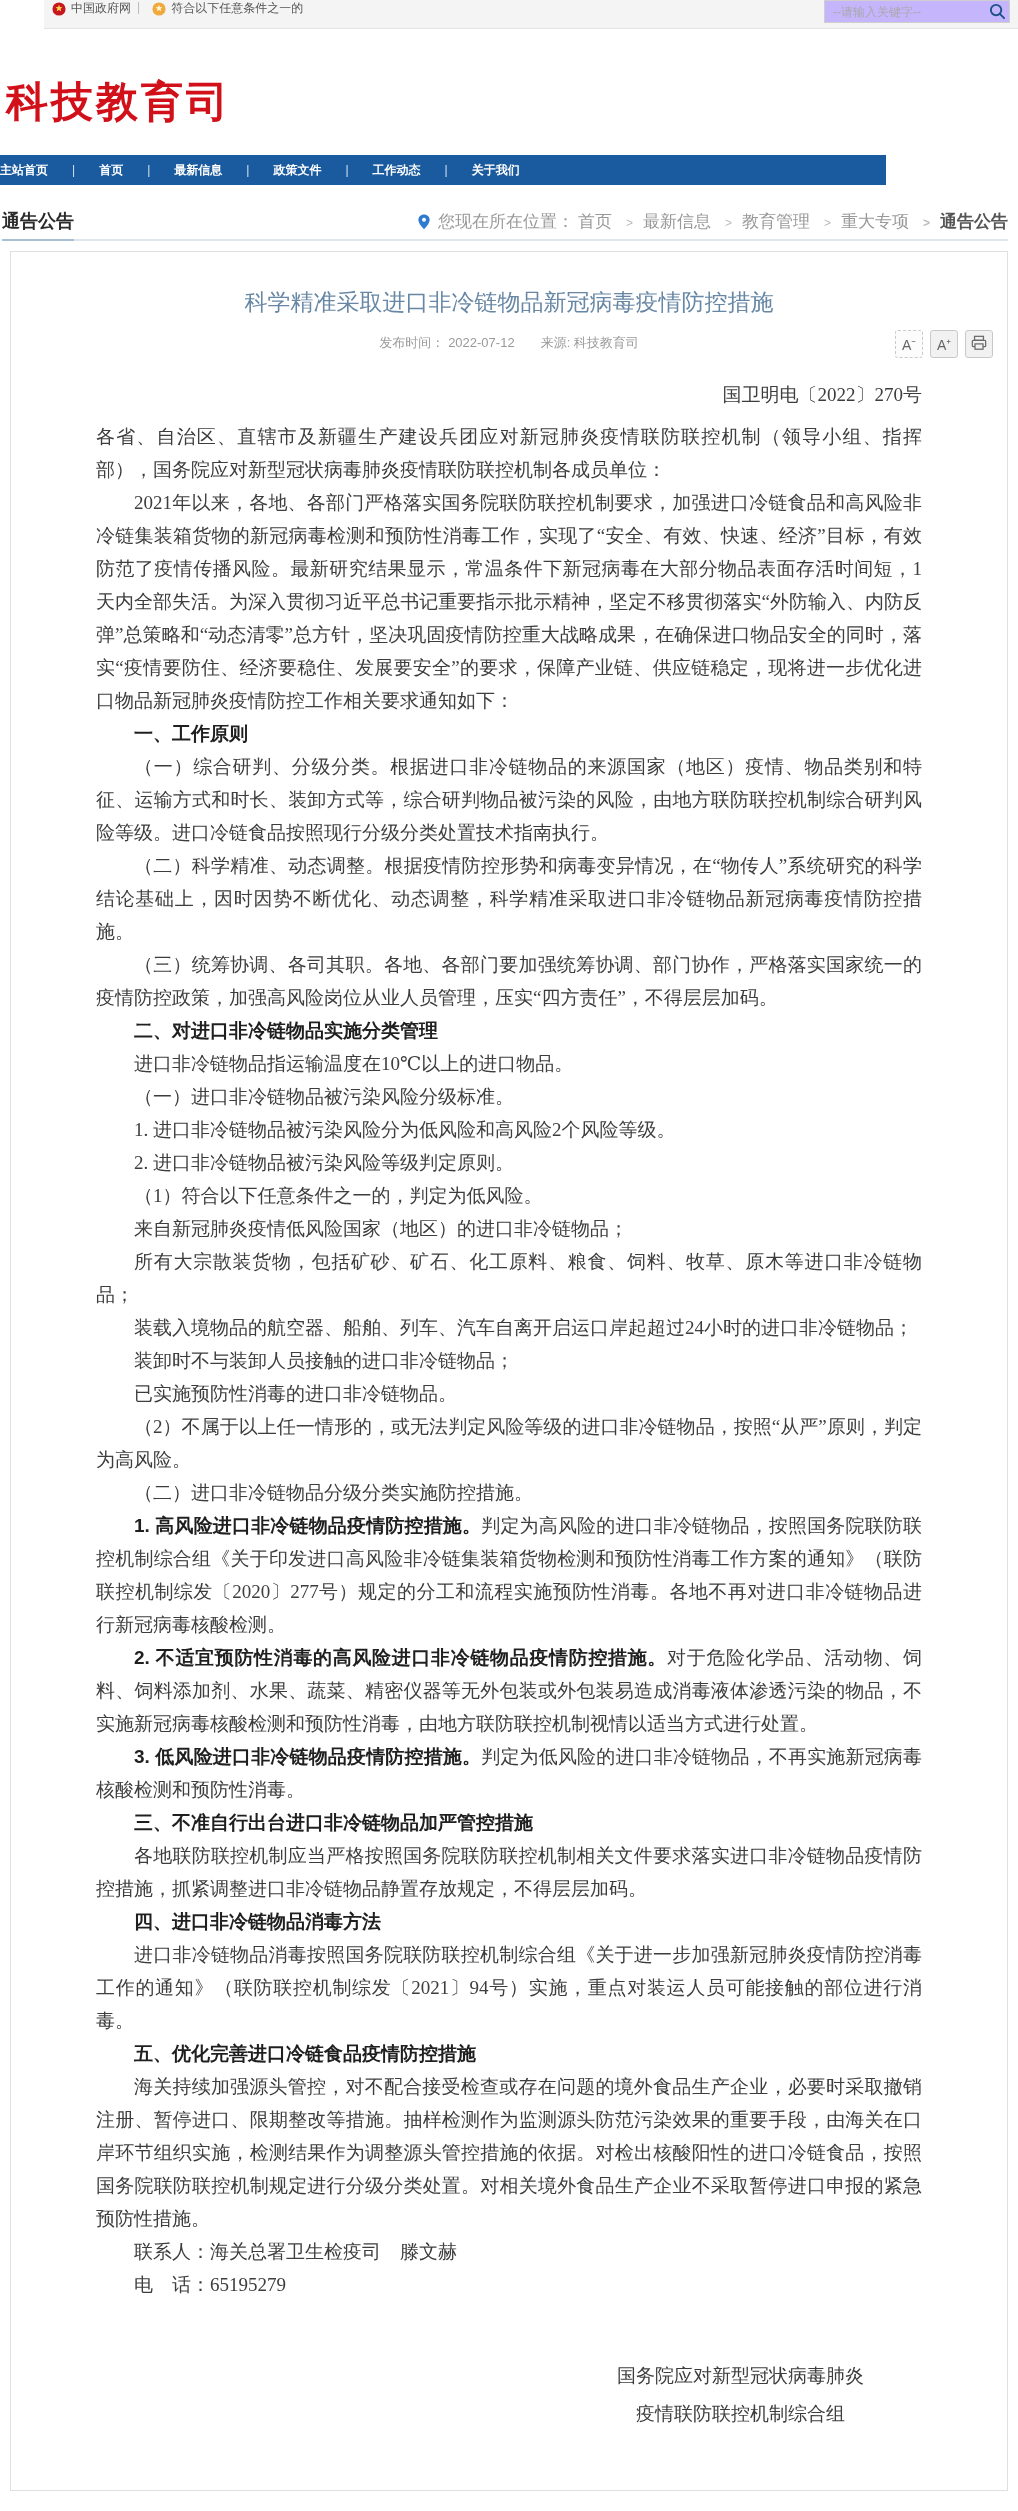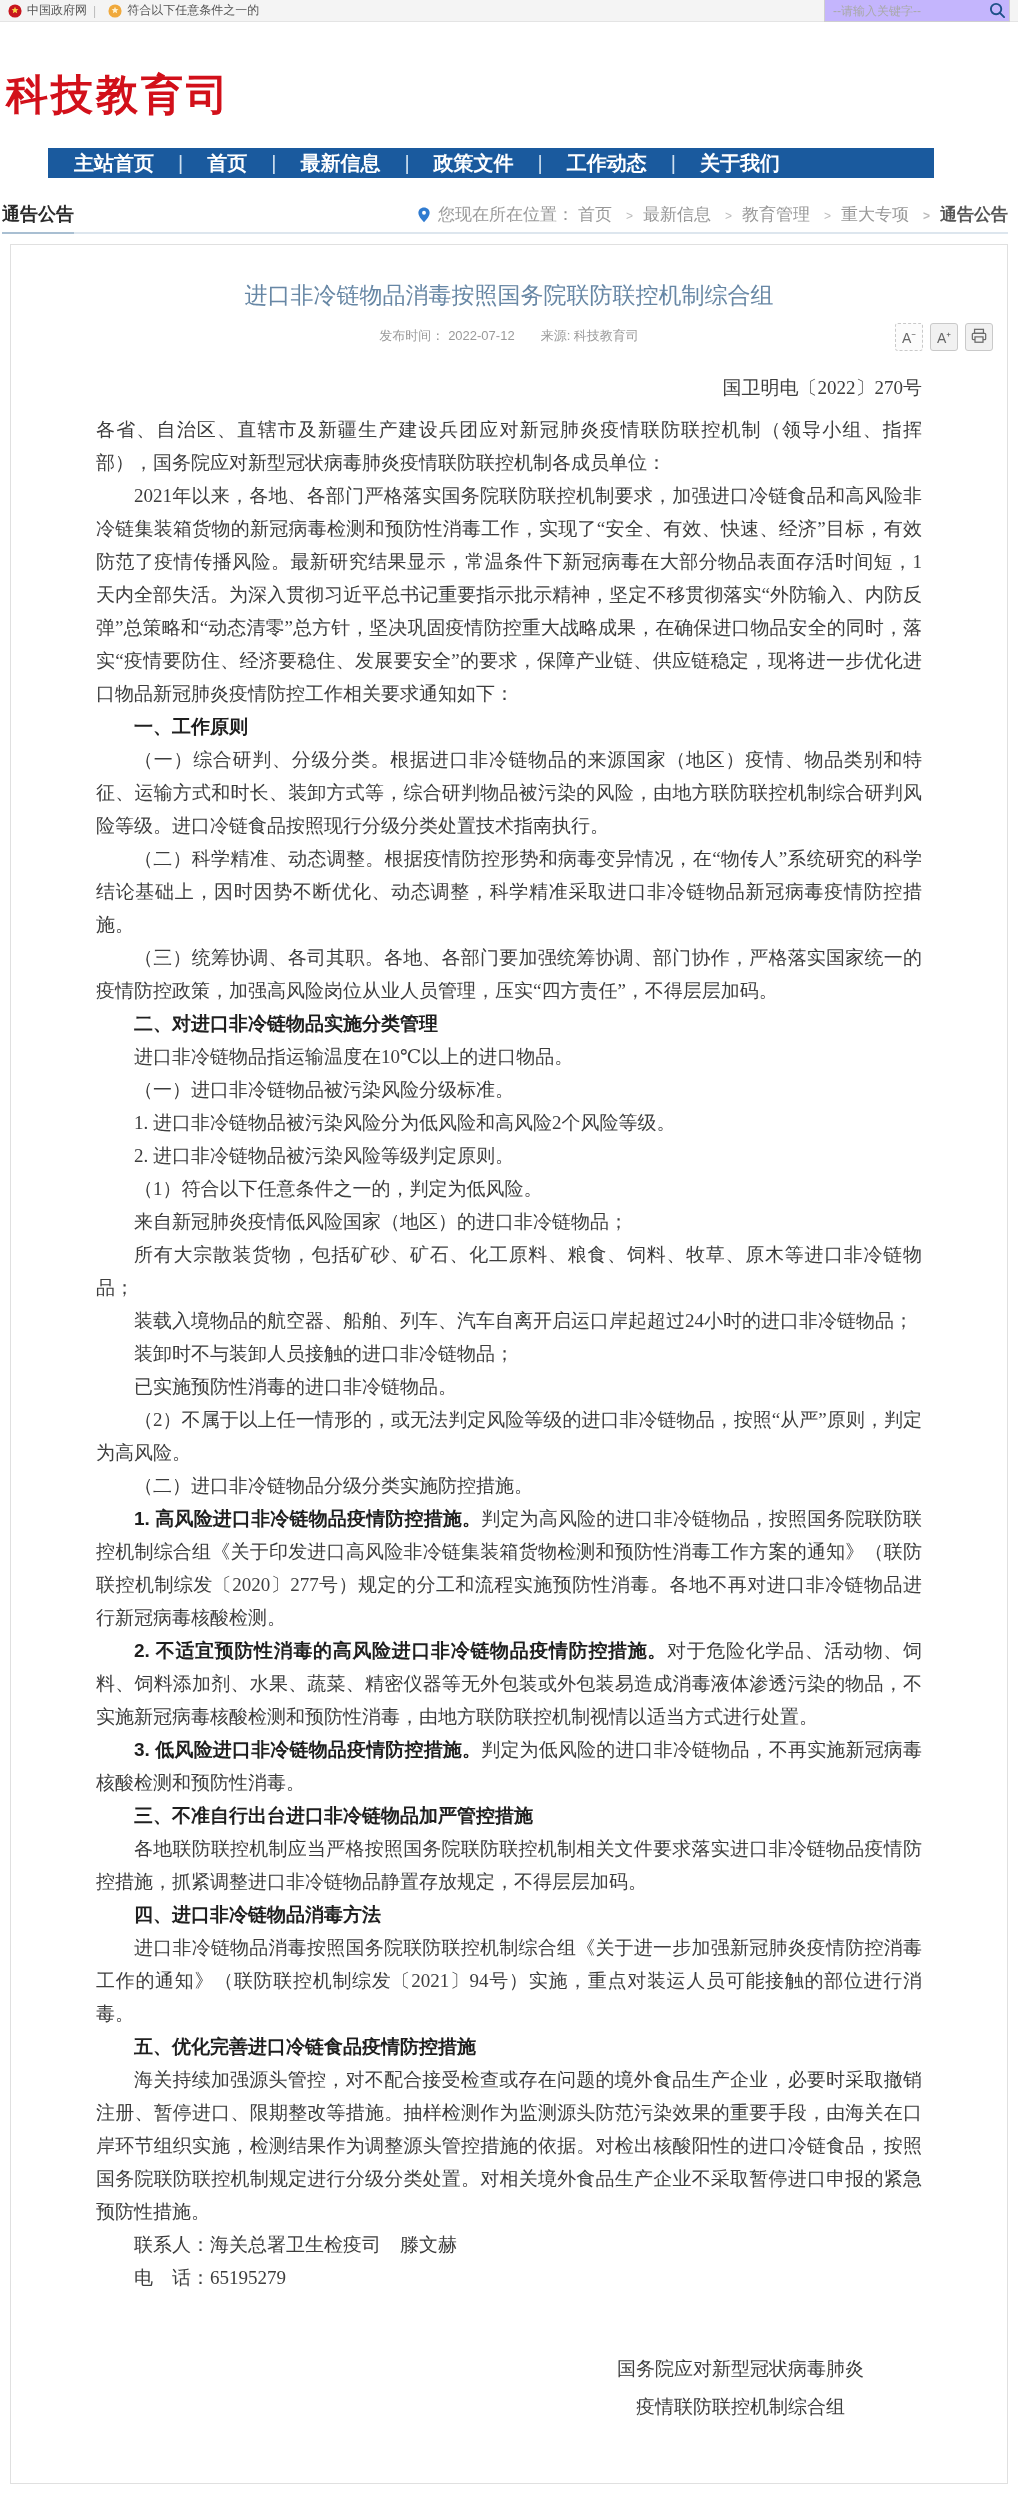--- a/index.html
+++ b/index.html
@@ -4,43 +4,43 @@
 <style>
   * { box-sizing: border-box; }
   html,body { margin:0; padding:0; }
   body {
     width:1018px; min-height:2511px; background:#fff;
     font-family:"Liberation Sans", sans-serif; color:#333;
     position:relative;
   }
   
   .topbar {
-    height:22px; background:#f4f4f4; border-bottom:1px solid #e4e4e4;
-    display:flex; align-items:center; padding:0 8px; font-size:12px; color:#555;
+    height:29px; background:#f4f4f4; border-bottom:1px solid #e4e4e4;
+    display:flex; align-items:flex-start; padding:0 8px; font-size:12px; color:#555;margin-left:44px;
   }
   .tlink { display:flex; align-items:center; gap:5px; color:#555; text-decoration:none; cursor:pointer; }
   .tsep { color:#bbb; margin:0 12px 0 6px; }
   .emblem { width:14px; height:14px; display:inline-flex; }
   .search { margin-left:auto; position:relative; }
   .search input {
     width:186px; height:23px; border:1px solid #cfcfcf; background:#c4b5fd;
     font-size:12px; color:#444; padding:0 26px 0 8px; outline:none;
     font-family:"Liberation Sans", sans-serif;
   }
   .search input::placeholder { color:#a9a9a9; }
   .sicon { position:absolute; right:4px; top:3px; width:17px; height:17px; cursor:pointer; }
   
   .site-title {
     color:#d2101a; font-size:42px; line-height:46px; font-weight:bold;
     letter-spacing:3px; padding:50px 0 30px 6px; margin:0;
   }
   
   .nav {
     width:886px; height:30px; background:#1a5a9e; display:flex; align-items:center;
-    padding-left:26px; font-size:20px; font-weight:bold;margin-left:48px;
+    font-size:12px; font-weight:bold;
   }
   .nav-item { color:#fff; cursor:pointer; white-space:nowrap; }
   .nav-item + .nav-item::before { content:"|"; color:#cfe0f0; font-weight:normal; margin:0 24px; }
   
   .crumb-row {
     margin:24px 10px 0 2px; display:flex; justify-content:space-between; align-items:flex-end;
     border-bottom:2px solid #dde6ee; padding:0 0 6px 0;
   }
   .section-title {
     font-size:18px; font-weight:bold; color:#2b2b2b; margin:0 0 -8px 0; padding-bottom:6px;
@@ -144,21 +144,21 @@
     <span>您现在所在位置：</span>
     <a>首页</a>
     <a>最新信息</a>
     <a>教育管理</a>
     <a>重大专项</a>
     <span class="current">通告公告</span>
   </div>
 </div>
 
 <div class="panel">
-  <h1 class="doc-title">进口非冷链物品消毒按照国务院联防联控机制综合组</h1>
+  <h1 class="doc-title">科学精准采取进口非冷链物品新冠病毒疫情防控措施</h1>
 
   <div class="meta">
     <span>发布时间：</span><span class="m-date">2022-07-12</span><span>来源: </span><span>科技教育司</span>
   </div>
 
   <div class="tools">
     <div class="tool dashed">A⁻</div>
     <div class="tool">A⁺</div>
     <div class="tool">
       <span>

